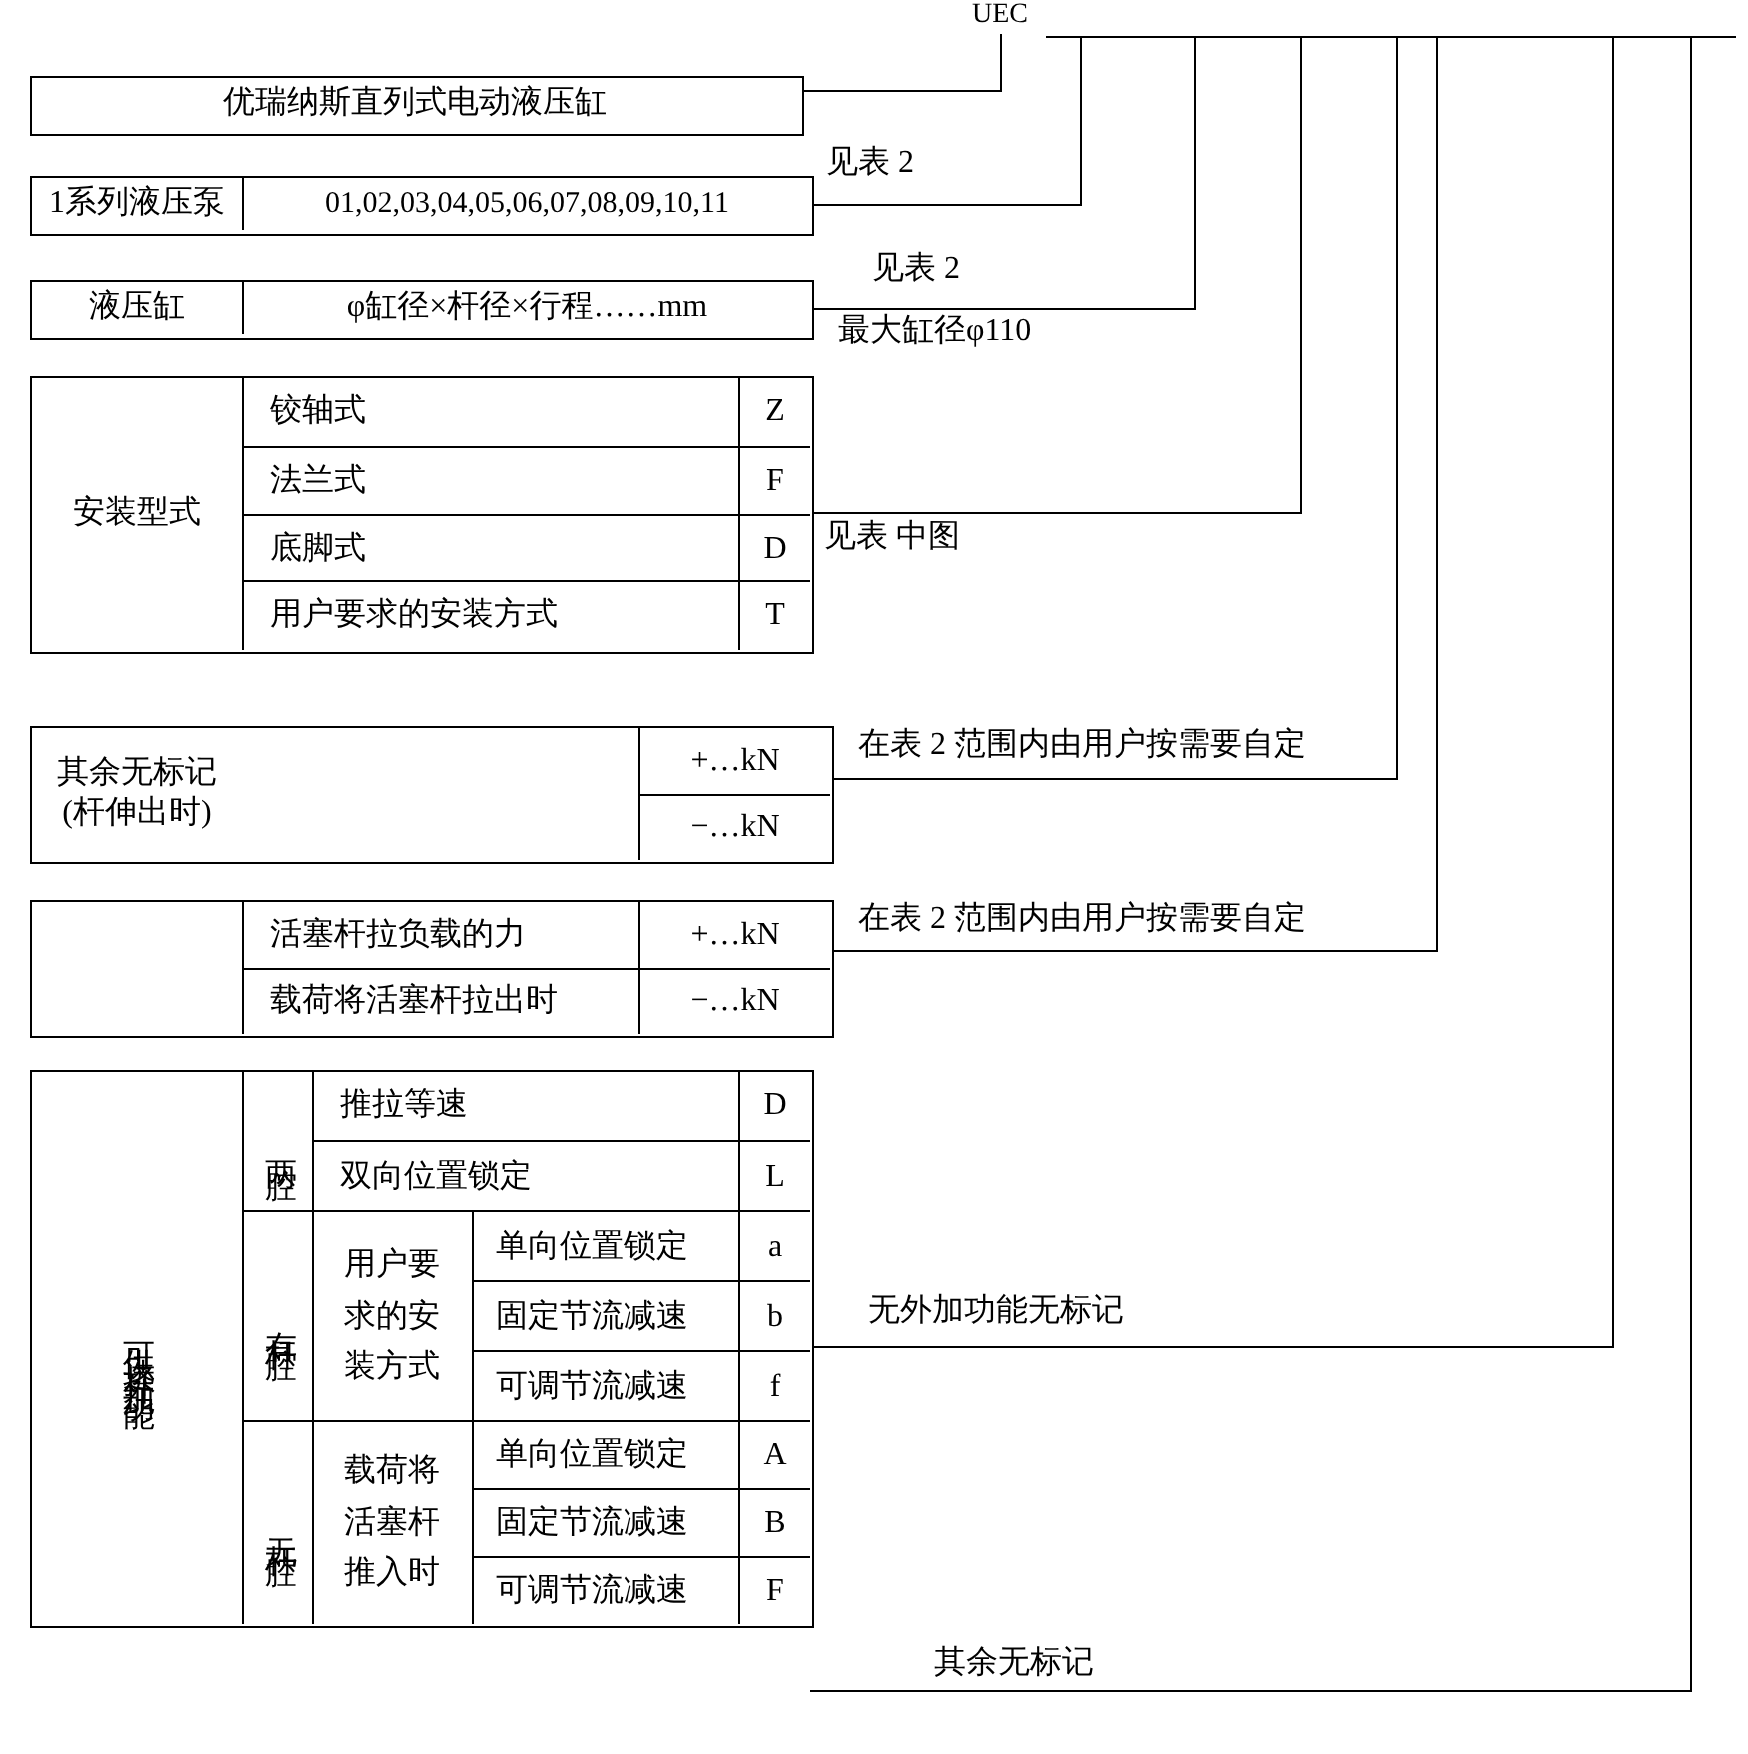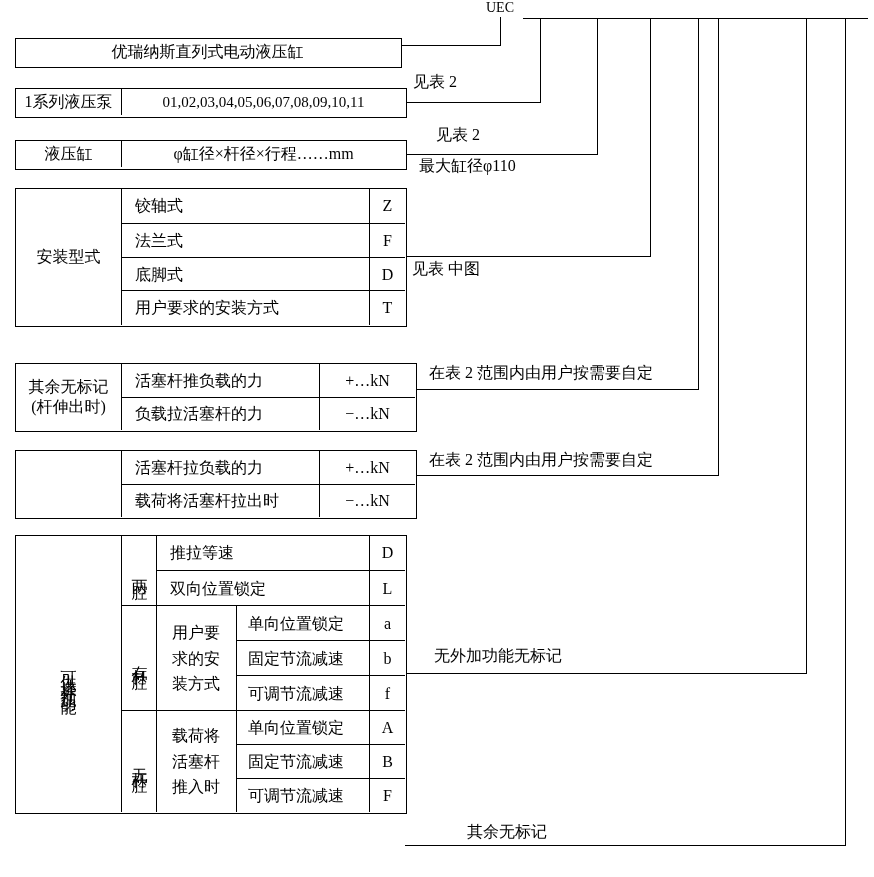--- a/index.html
+++ b/index.html
@@ -91,23 +91,21 @@
 
     <div class="cell left bl bt" style="left:105px;top:101px;width:248px;height:34px">用户要求的安装方式</div>
     <div class="cell bl bt" style="left:353px;top:101px;width:35px;height:34px">T</div>
   </div>
 
   <div class="box" style="left:15px;top:363px;width:400px;height:67px">
     <div class="cell col" style="left:0;top:0;width:105px;height:65px">
       <span>其余无标记</span>
       <span>(杆伸出时)</span>
     </div>
-    <div class="cell left bl" style="left:105px;top:0;width:198px;height:33px">活塞杆推负载的力</div>
     <div class="cell bl" style="left:303px;top:0;width:95px;height:33px">+…kN</div>
-    <div class="cell left bl bt" style="left:105px;top:33px;width:198px;height:32px">负载拉活塞杆的力</div>
     <div class="cell bl bt" style="left:303px;top:33px;width:95px;height:32px">−…kN</div>
   </div>
 
   <div class="box" style="left:15px;top:450px;width:400px;height:67px">
     <div class="cell left bl" style="left:105px;top:0;width:198px;height:33px">活塞杆拉负载的力</div>
     <div class="cell bl" style="left:303px;top:0;width:95px;height:33px">+…kN</div>
     <div class="cell left bl bt" style="left:105px;top:33px;width:198px;height:32px">载荷将活塞杆拉出时</div>
     <div class="cell bl bt" style="left:303px;top:33px;width:95px;height:32px">−…kN</div>
   </div>
 

